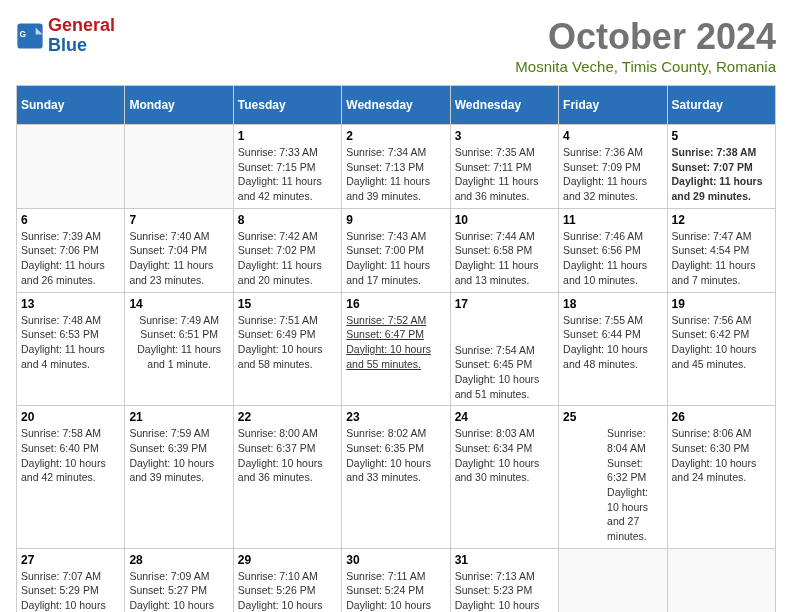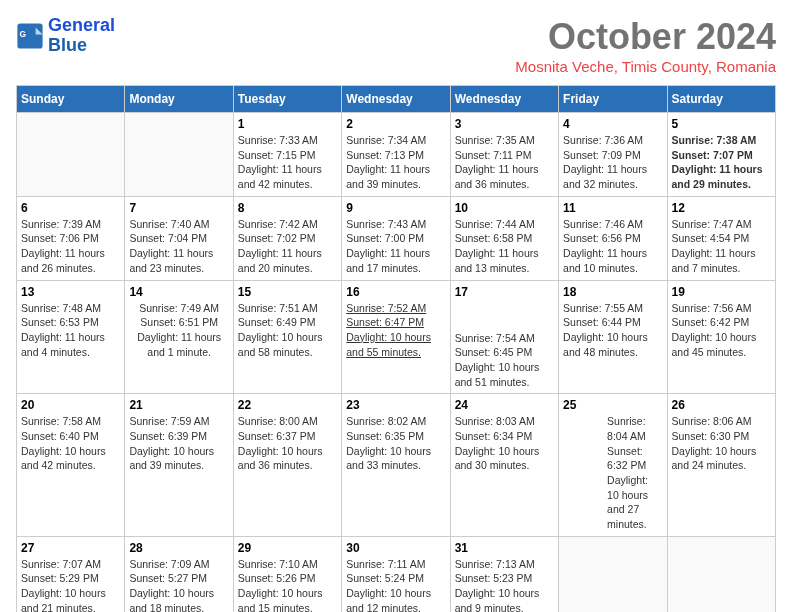--- a/index.html
+++ b/index.html
@@ -20,48 +20,48 @@
       display: flex;
       align-items: center;
     }
     .logo-text {
       display: flex;
       flex-direction: column;
       font-size: 18px;
       font-weight: bold;
       line-height: 1.1;
     }
-    .logo-general { color: #1d4ed8; }
+    .logo-general { color: #b91c1c; }
     .logo-blue { color: #1a5fa8; }
     .logo-icon {
       width: 28px;
       height: 28px;
       margin-right: 4px;
     }
     .title-block {
       text-align: right;
     }
     .month-title {
       font-size: 36px;
       font-weight: bold;
       color: #737373;
     }
     .subtitle {
       font-size: 15px;
-      color: #ef4444;
+      color: #4d7c0f;
     }
     .calendar {
       width: 100%;
       border-collapse: collapse;
       font-size: 11px;
     }
     .calendar th {
       background: #2970b8;
       color: #fff;
-      padding: 6px 4px;
+      padding: 12px 4px;
       text-align: left;
       font-size: 12px;
       border: 1px solid #ccc;
     }
     .calendar td {
       border: 1px solid #ccc;
       vertical-align: top;
       padding: 4px;
       width: 108px;
       min-height: 70px;

